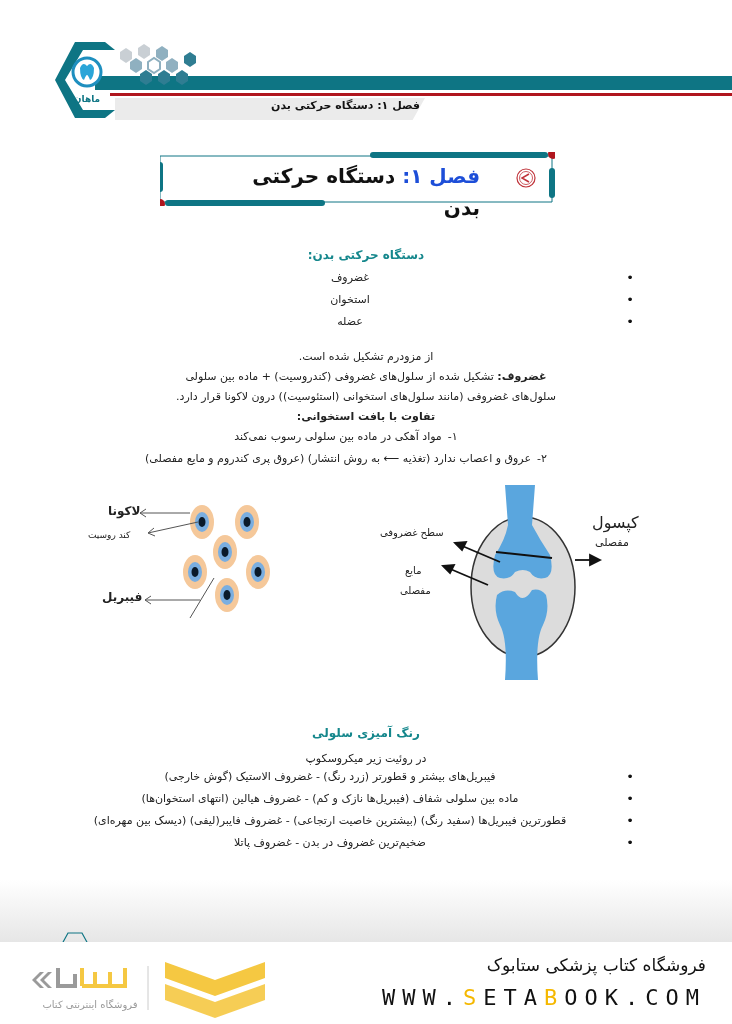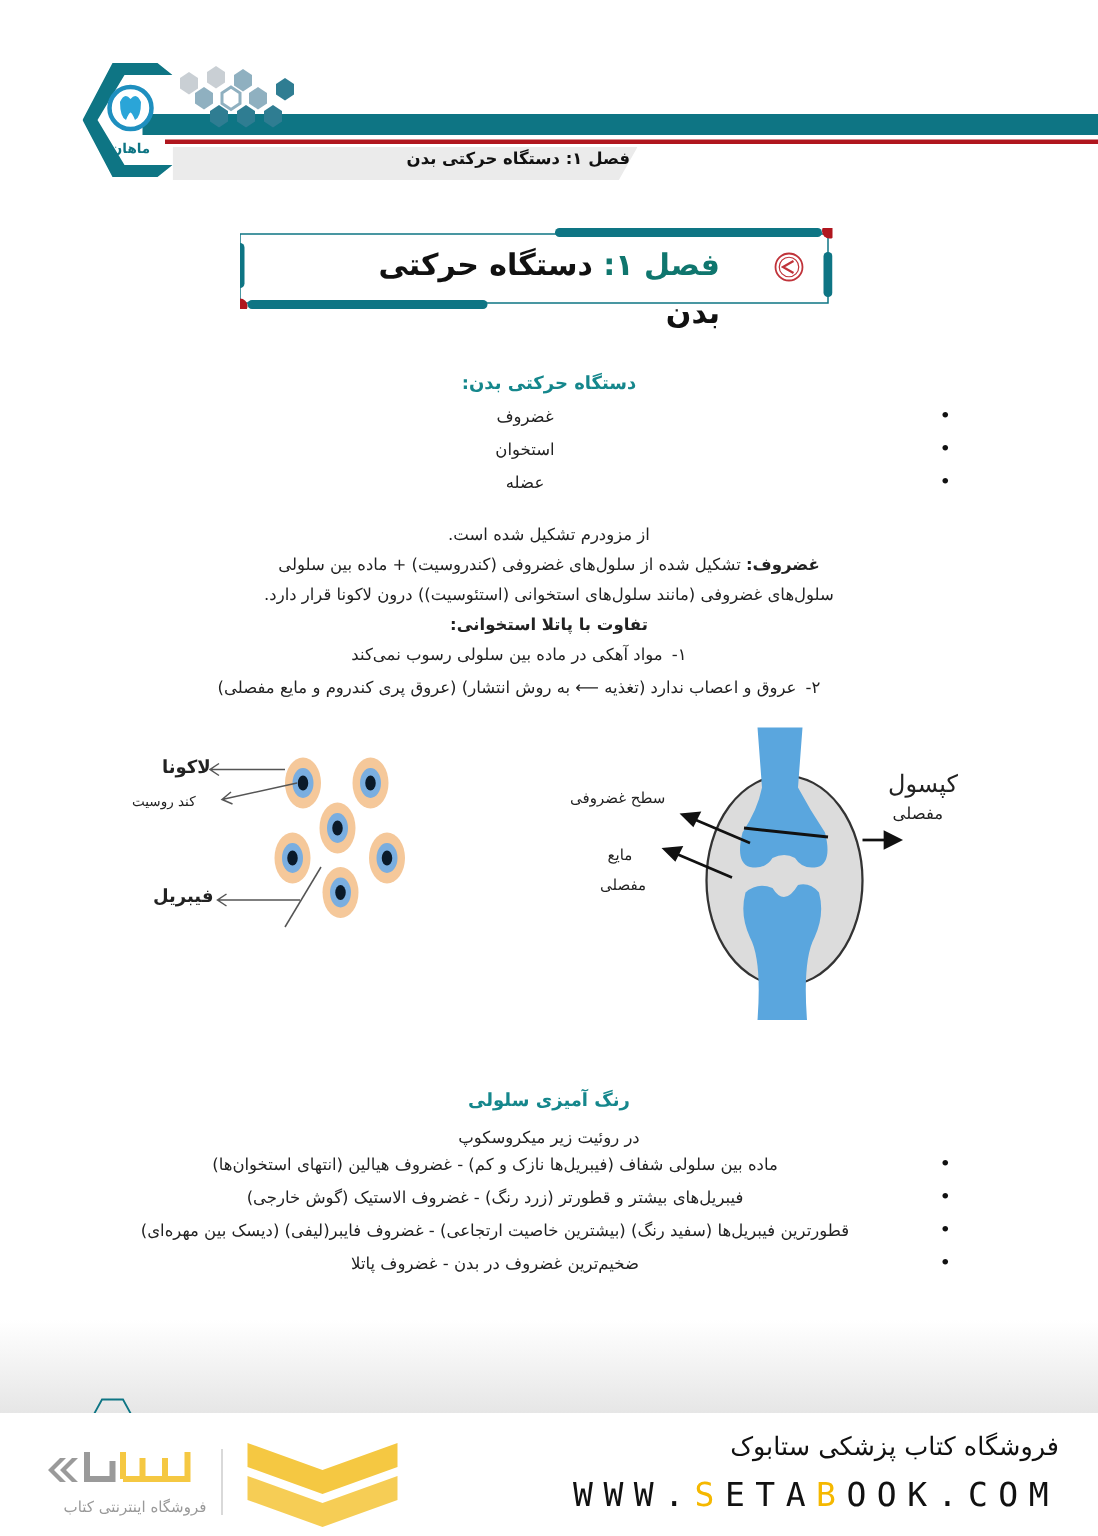--- a/index.html
+++ b/index.html
@@ -8,21 +8,21 @@
   
   .hdr-band { left:95px; right:0; top:76px; height:14px; background:#0e7584; }
   .hdr-red { left:110px; right:0; top:93px; height:3px; background:#b0161e; }
   .hdr-gray { left:115px; width:310px; top:98px; height:22px; background:#ebebeb; clip-path:polygon(0 0,100% 0,96% 100%,0 100%); }
   .hdr-title { left:250px; top:99px; width:170px; text-align:right; direction:rtl; font-size:11px; font-weight:bold; color:#111; }
   .logo { left:55px; top:40px; width:60px; height:80px; }
   .hexes { left:110px; top:42px; width:100px; height:50px; }
   
   .tbox { left:160px; top:152px; width:395px; height:54px; }
   .ttext { left:240px; top:160px; width:240px; text-align:right; direction:rtl; font-size:20px; font-weight:bold; color:#111; line-height:32px; }
-  .ttext .acc { color:#0f766e;text-align:right; }
+  .ttext .acc { color:#1d4ed8;text-align:right; }
   
   .rtl { direction:rtl; text-align:center; }
   .h2 { font-size:12px; font-weight:bold; color:#15878c; }
   .t { font-size:11px; line-height:20px; color:#222;margin-top:13px; }
   .blk { right:86px; width:560px; }
   ul.b { list-style:none; margin:0; padding:0; }
   ul.b li { position:relative; padding-right:32px; font-size:11px; line-height:22px; }
   ul.b li::before { content:"•"; position:absolute; right:12px; top:0; font-size:13px; color:#111; }
   ol.n { list-style:none; margin:12px; padding:0; }
   ol.n li { font-size:11px; line-height:22px; padding-right:10px; }
@@ -94,21 +94,21 @@
 <ul class="abs blk rtl b" style="top:267px">
   <li>غضروف</li>
   <li>استخوان</li>
   <li>عضله</li>
 </ul>
 <div class="abs blk rtl t" style="top:334px">از مزودرم تشکیل شده است.</div>
 <div class="abs blk rtl t" style="top:354px">
   <b class="bold">غضروف:</b><span> تشکیل شده از سلول‌های غضروفی (کندروسیت) + ماده بین سلولی</span>
 </div>
 <div class="abs blk rtl t" style="top:374px">سلول‌های غضروفی (مانند سلول‌های استخوانی (استئوسیت)) درون لاکونا قرار دارد.</div>
-<div class="abs blk rtl t" style="top:394px;font-weight:bold">تفاوت با پاتلا استخوانی:</div>
+<div class="abs blk rtl t" style="top:394px;font-weight:bold">تفاوت با بافت استخوانی:</div>
 <ol class="abs blk rtl n" style="top:414px">
   <li><span class="num">۱-</span><span>مواد آهکی در ماده بین سلولی رسوب نمی‌کند</span></li>
   <li><span class="num">۲-</span><span>عروق و اعصاب ندارد (تغذیه ⟵ به روش انتشار) (عروق پری کندروم و مایع مفصلی)</span></li>
 </ol>
 
 <svg class="abs" style="left:70px;top:490px;width:220px;height:130px" viewBox="0 0 220 130">
   <g>
     <g transform="translate(132,32)">
         <ellipse rx="12" ry="17" fill="#f5c89a"></ellipse>
         <ellipse rx="7" ry="10" fill="#7aaee0"></ellipse>
@@ -167,22 +167,22 @@
 </svg>
 <div class="abs diag-label" style="left:380px;top:527px">سطح غضروفی</div>
 <div class="abs diag-label" style="left:405px;top:565px">مایع</div>
 <div class="abs diag-label" style="left:400px;top:585px">مفصلی</div>
 <div class="abs diag-label" style="left:592px;top:513px;font-size:16px">کپسول</div>
 <div class="abs diag-label" style="left:595px;top:536px;font-size:11px">مفصلی</div>
 
 <div class="abs blk rtl h2" style="top:726px">رنگ آمیزی سلولی</div>
 <div class="abs blk rtl t" style="top:736px">در روئیت زیر میکروسکوپ</div>
 <ul class="abs blk rtl b" style="top:766px;width:600px">
+  <li>فیبریل‌های بیشتر و قطورتر (زرد رنگ) - غضروف الاستیک (گوش خارجی)</li>
   <li>ماده بین سلولی شفاف (فیبریل‌ها نازک و کم) -  غضروف هیالین (انتهای استخوان‌ها)</li>
-  <li>فیبریل‌های بیشتر و قطورتر (زرد رنگ) - غضروف الاستیک (گوش خارجی)</li>
   <li>قطورترین فیبریل‌ها (سفید رنگ) (بیشترین خاصیت ارتجاعی) - غضروف فایبر(لیفی) (دیسک بین مهره‌ای)</li>
   <li>ضخیم‌ترین غضروف در بدن -  غضروف پاتلا</li>
 </ul>
 
 <div class="abs fshade"></div>
 <svg class="abs" style="left:60px;top:930px;width:30px;height:14px" viewBox="0 0 30 14">
   <path d="M2 14 L8 3 L22 3 L28 14" fill="none" stroke="#0e7584" stroke-width="1.2"></path>
 </svg>
 <div class="abs fwhite"></div>
 <div class="abs fstore">فروشگاه کتاب پزشکی ستابوک</div>

